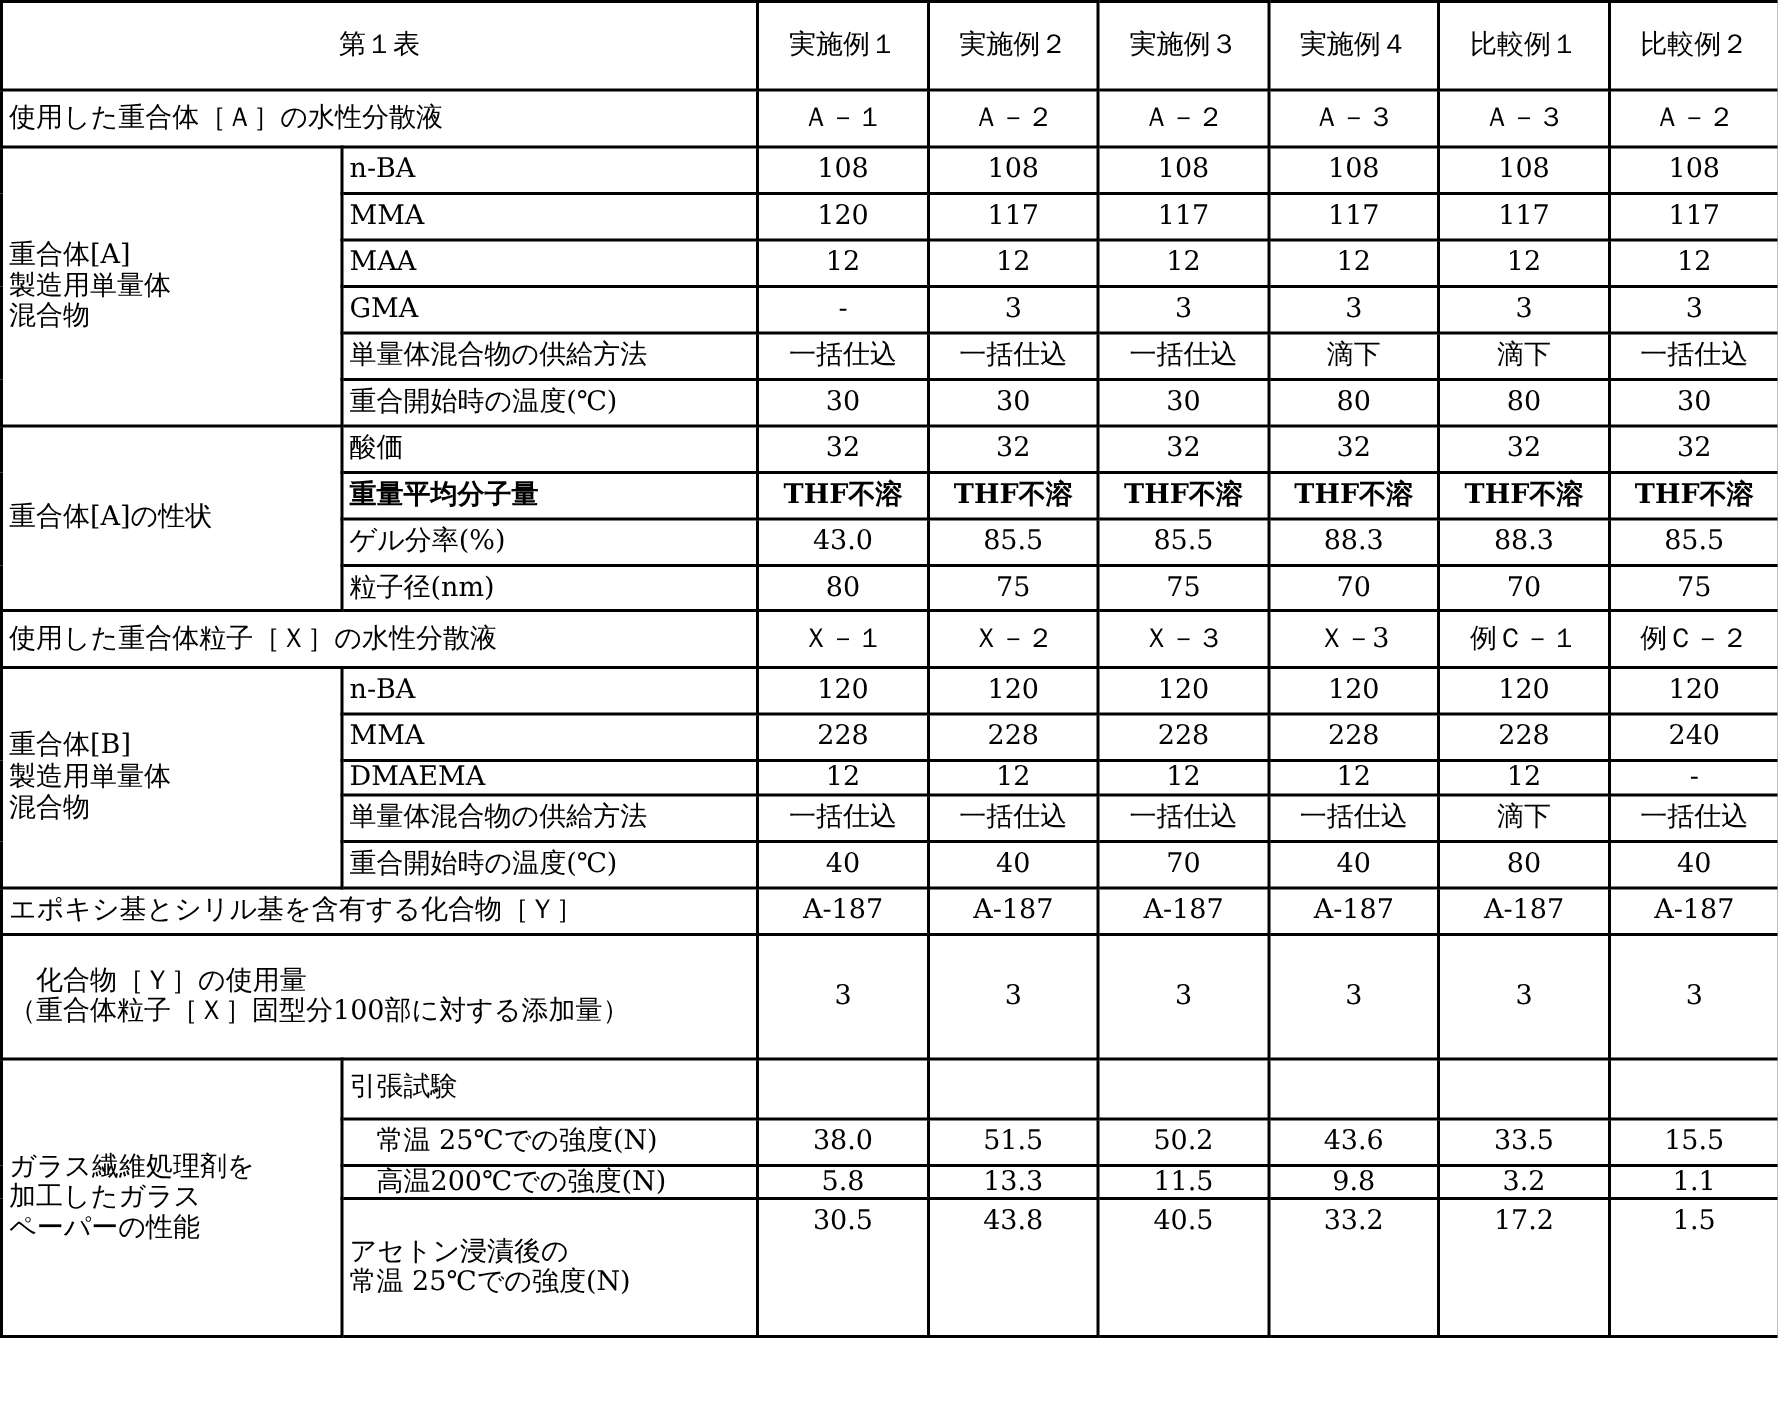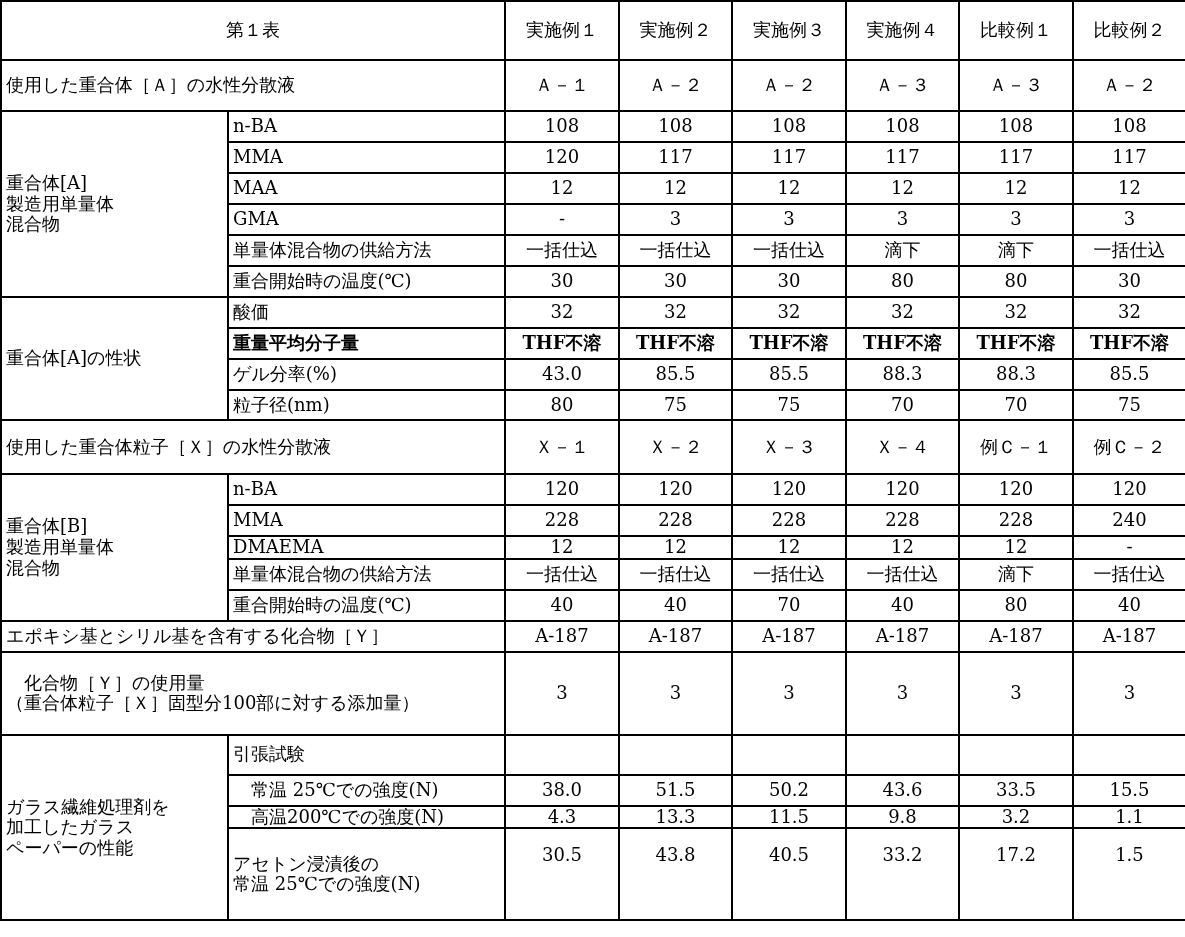--- a/index.html
+++ b/index.html
@@ -14,21 +14,21 @@
   }
   td {
     border: 2px solid #000;
     padding: 0 4px;
     white-space: nowrap;
     overflow: hidden;
     line-height: 1.15;
   }
   td.c { text-align: center; }
   td.l { text-align: left; }
-  td.top { vertical-align: top; padding-top: 16px; }
+  td.top { vertical-align: top; padding-top: 4px; }
   .ml { white-space: pre-line; }
 </style>
 </head>
 <body>
 
 <table>
   <colgroup>
     <col style="width:227px">
       <col style="width:277px">
     <col style="width:114px">
@@ -41,21 +41,21 @@
   <tbody id="tbody">
       <tr style="height: 59px;">
         <td class="c" colspan="2">第１表</td>
         <td class="c">実施例１</td>
         <td class="c">実施例２</td>
         <td class="c">実施例３</td>
         <td class="c">実施例４</td>
         <td class="c">比較例１</td>
         <td class="c">比較例２</td>
       </tr>
-      <tr style="height: 51px;">
+      <tr style="height: 38px;">
         <td class="l" colspan="2">使用した重合体［Ａ］の水性分散液</td>
         <td class="c">Ａ－１</td>
         <td class="c">Ａ－２</td>
         <td class="c">Ａ－２</td>
         <td class="c">Ａ－３</td>
         <td class="c">Ａ－３</td>
         <td class="c">Ａ－２</td>
       </tr>
       <tr style="height: 31px;">
         <td class="l ml" rowspan="6">重合体[A]
@@ -144,26 +144,26 @@
       </tr>
       <tr style="height: 30px; margin-left: 48px;">
         <td class="l ml">粒子径(nm)</td>
         <td class="c">80</td>
         <td class="c">75</td>
         <td class="c">75</td>
         <td class="c">70</td>
         <td class="c">70</td>
         <td class="c">75</td>
       </tr>
-      <tr style="height: 54px;">
+      <tr style="height: 38px;">
         <td class="l" colspan="2">使用した重合体粒子［Ｘ］の水性分散液</td>
         <td class="c">Ｘ－１</td>
         <td class="c">Ｘ－２</td>
         <td class="c">Ｘ－３</td>
-        <td class="c">Ｘ－４</td>
+        <td class="c">Ｘ－3</td>
         <td class="c">例Ｃ－１</td>
         <td class="c">例Ｃ－２</td>
       </tr>
       <tr style="height: 31px;">
         <td class="l ml" rowspan="5">重合体[B]
 製造用単量体
 混合物</td>
         <td class="l ml">n-BA</td>
         <td class="c">120</td>
         <td class="c">120</td>
@@ -243,21 +243,21 @@
         <td class="l ml">　常温 25℃での強度(N)</td>
         <td class="c">38.0</td>
         <td class="c">51.5</td>
         <td class="c">50.2</td>
         <td class="c">43.6</td>
         <td class="c">33.5</td>
         <td class="c">15.5</td>
       </tr>
       <tr style="height: 16px;">
         <td class="l ml">　高温200℃での強度(N)</td>
-        <td class="c">4.3</td>
+        <td class="c">5.8</td>
         <td class="c">13.3</td>
         <td class="c">11.5</td>
         <td class="c">9.8</td>
         <td class="c">3.2</td>
         <td class="c">1.1</td>
       </tr>
       <tr style="height: 92px;">
         <td class="l ml">アセトン浸漬後の
 常温 25℃での強度(N)</td>
         <td class="c top">30.5</td>

